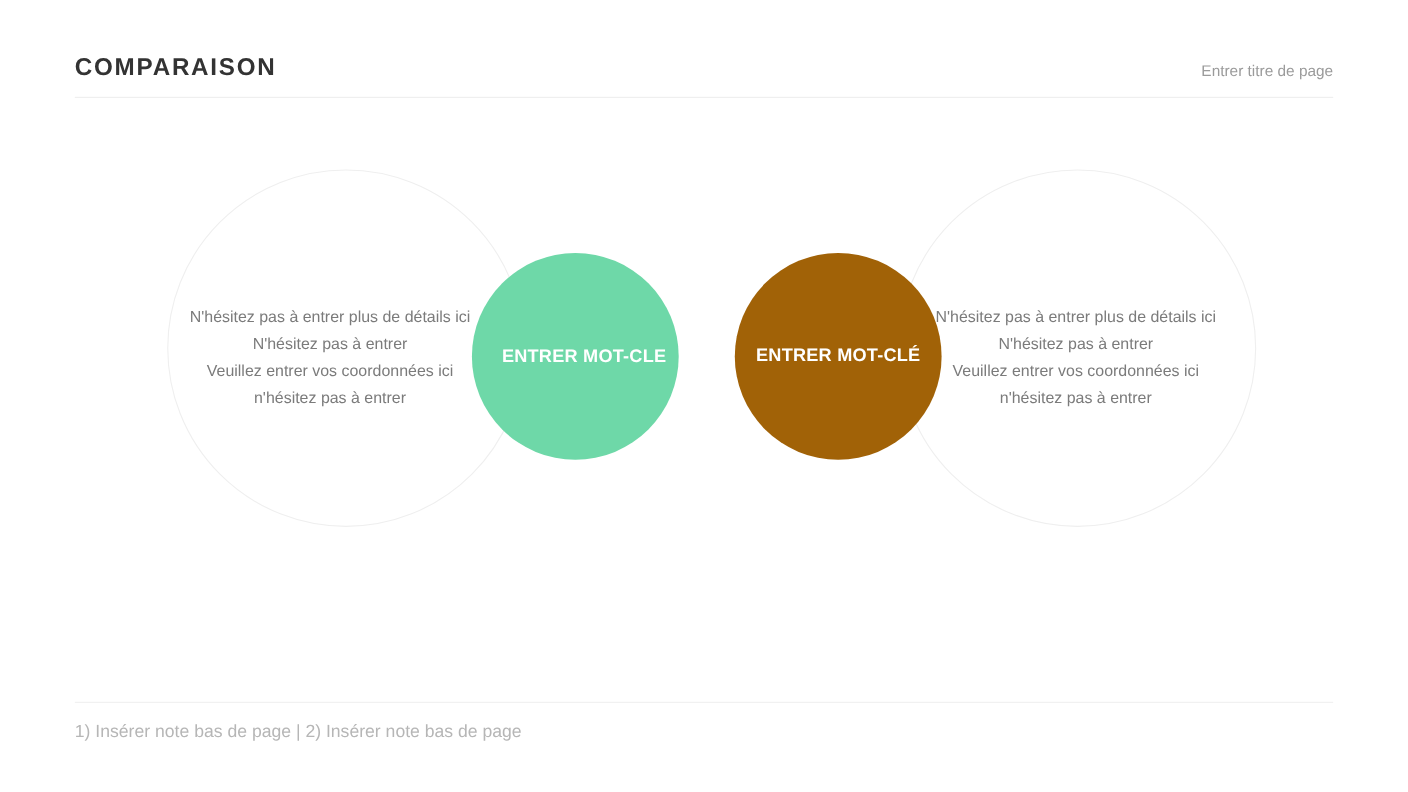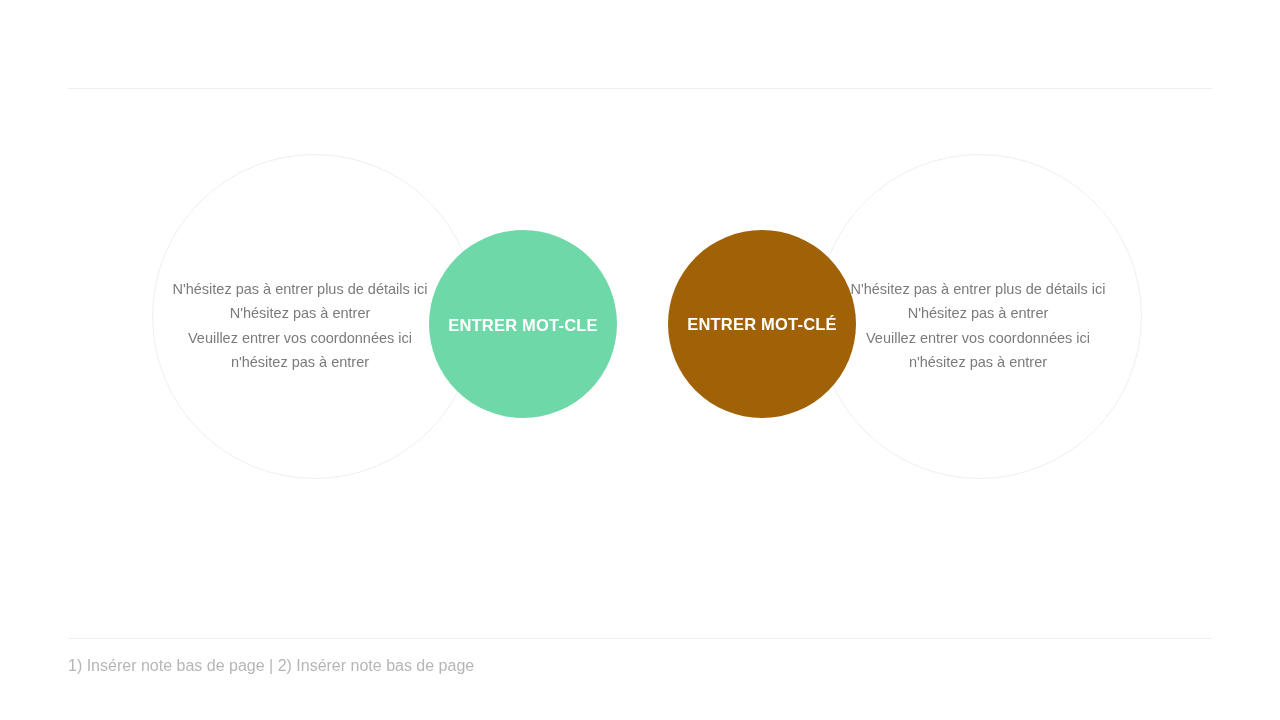--- a/index.html
+++ b/index.html
@@ -118,21 +118,21 @@
     width: 100%;
     top: 50%;
     transform: translateY(-50%);
     text-align: center;
     color: #ffffff;
     font-size: 16.5px;
     font-weight: bold;
     letter-spacing: 0.2px;
     white-space: nowrap;
   }
-  .solid-left .solid-label  { margin-top: 1px; }
+  .solid-left .solid-label  { margin-top: 1px; padding-left: 8px; }
   .solid-right .solid-label { margin-top: 0px; }
 
   .versus-word {
     position: absolute;
     left: 0;
     top: 296px;
     width: 1280px;
     text-align: center;
     font-size: 27px;
     font-weight: bold;
@@ -170,20 +170,24 @@
     color: #b6b6b6;
     line-height: 14px;
     white-space: nowrap;
   }
 </style>
 </head>
 <body>
 
 <div class="slide">
 
+  <div class="header">
+    <div class="page-title">COMPARAISON</div>
+    <div class="header-subtitle">Entrer titre de page</div>
+  </div>
   <div class="header-rule"></div>
 
   <div class="venn">
 
     <div class="outline-circle outline-left"></div>
     <div class="outline-circle outline-right"></div>
 
     <div class="side-text side-text-left">
       <div>N'hésitez pas à entrer plus de détails ici</div>
       <div>N'hésitez pas à entrer</div>

